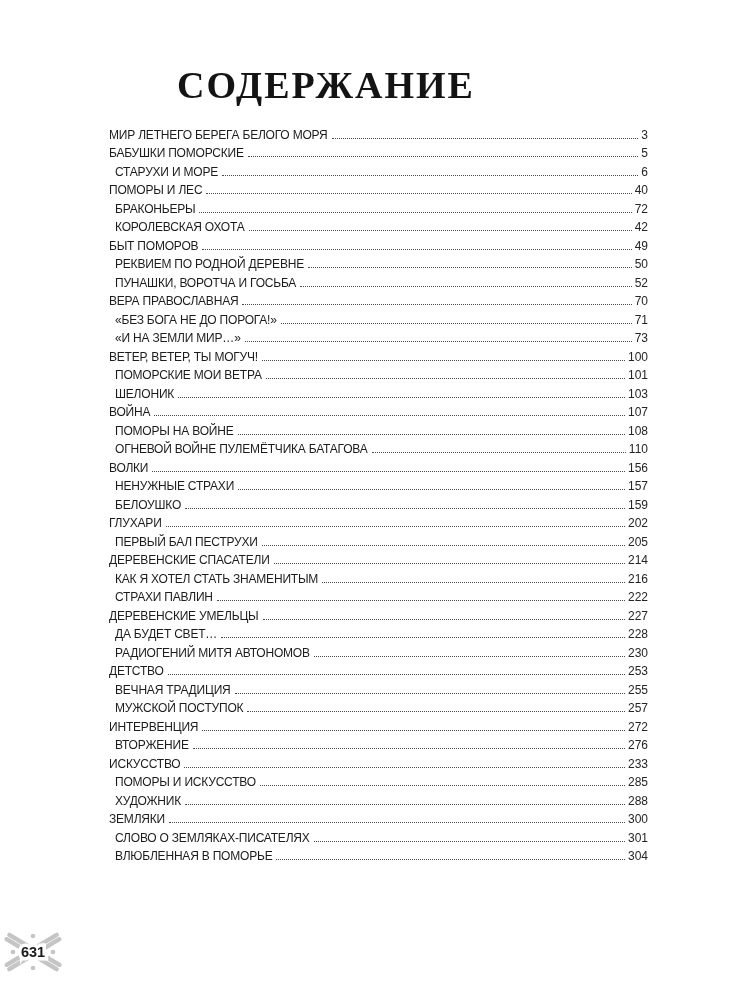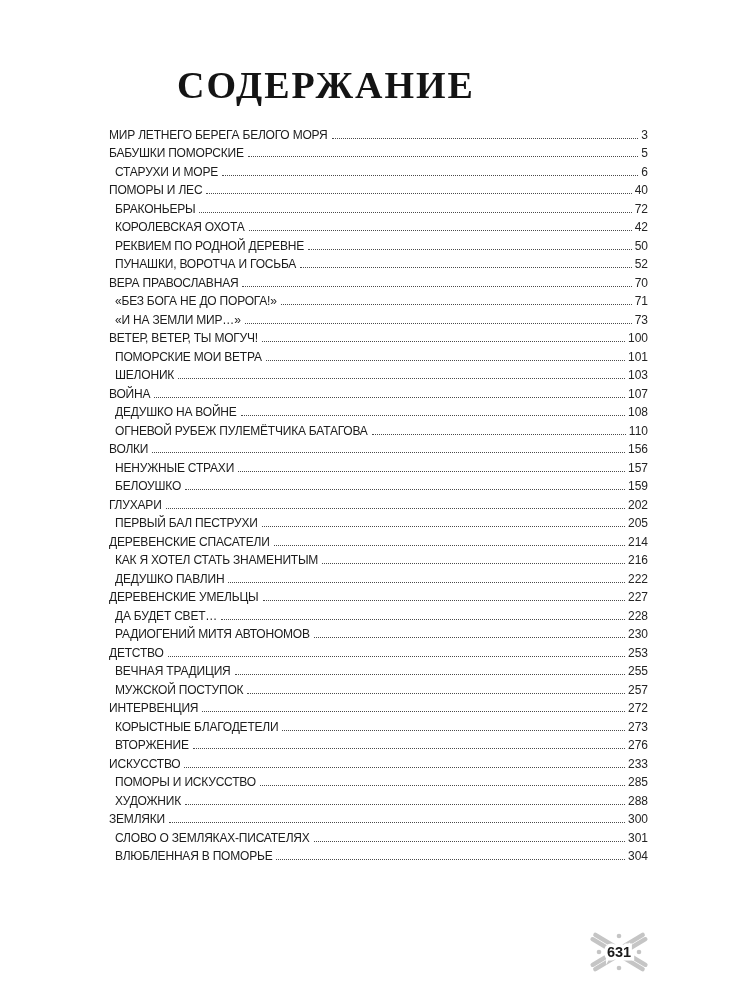--- a/index.html
+++ b/index.html
@@ -55,21 +55,21 @@
     white-space: nowrap;
     font-size: 12px;
     line-height: 14px;
     color: #242424;
   }
   .footer {
     position: absolute;
     left: 0; right: 0;
     top: 929px;
     display: flex;
-    justify-content: flex-end;
+    justify-content: flex-start;
   }
 </style>
 </head>
 <body>
 
 <div class="page">
 
   <h1 class="title">СОДЕРЖАНИЕ</h1>
 
   <div class="toc">
@@ -96,20 +96,25 @@
       <div class="row level1">
         <span class="label">БРАКОНЬЕРЫ</span>
         <div class="leader"></div>
         <span class="pagenum">72</span>
       </div>
       <div class="row level1">
         <span class="label">КОРОЛЕВСКАЯ ОХОТА</span>
         <div class="leader"></div>
         <span class="pagenum">42</span>
       </div>
+      <div class="row level0">
+        <span class="label">БЫТ ПОМОРОВ</span>
+        <div class="leader"></div>
+        <span class="pagenum">49</span>
+      </div>
       <div class="row level1">
         <span class="label">РЕКВИЕМ ПО РОДНОЙ ДЕРЕВНЕ</span>
         <div class="leader"></div>
         <span class="pagenum">50</span>
       </div>
       <div class="row level1">
         <span class="label">ПУНАШКИ, ВОРОТЧА И ГОСЬБА</span>
         <div class="leader"></div>
         <span class="pagenum">52</span>
       </div>
@@ -142,26 +147,26 @@
         <span class="label">ШЕЛОНИК</span>
         <div class="leader"></div>
         <span class="pagenum">103</span>
       </div>
       <div class="row level0">
         <span class="label">ВОЙНА</span>
         <div class="leader"></div>
         <span class="pagenum">107</span>
       </div>
       <div class="row level1">
-        <span class="label">ДЕДУШКО НА ВОЙНЕ</span>
+        <span class="label">ПОМОРЫ НА ВОЙНЕ</span>
         <div class="leader"></div>
         <span class="pagenum">108</span>
       </div>
       <div class="row level1">
-        <span class="label">ОГНЕВОЙ РУБЕЖ ПУЛЕМЁТЧИКА БАТАГОВА</span>
+        <span class="label">ОГНЕВОЙ ВОЙНЕ ПУЛЕМЁТЧИКА БАТАГОВА</span>
         <div class="leader"></div>
         <span class="pagenum">110</span>
       </div>
       <div class="row level0">
         <span class="label">ВОЛКИ</span>
         <div class="leader"></div>
         <span class="pagenum">156</span>
       </div>
       <div class="row level1">
         <span class="label">НЕНУЖНЫЕ СТРАХИ</span>
@@ -187,21 +192,21 @@
         <span class="label">ДЕРЕВЕНСКИЕ СПАСАТЕЛИ</span>
         <div class="leader"></div>
         <span class="pagenum">214</span>
       </div>
       <div class="row level1">
         <span class="label">КАК Я ХОТЕЛ СТАТЬ ЗНАМЕНИТЫМ</span>
         <div class="leader"></div>
         <span class="pagenum">216</span>
       </div>
       <div class="row level1">
-        <span class="label">ДЕДУШКО ПАВЛИН</span>
+        <span class="label">СТРАХИ ПАВЛИН</span>
         <div class="leader"></div>
         <span class="pagenum">222</span>
       </div>
       <div class="row level0">
         <span class="label">ДЕРЕВЕНСКИЕ УМЕЛЬЦЫ</span>
         <div class="leader"></div>
         <span class="pagenum">227</span>
       </div>
       <div class="row level1">
         <span class="label">ДА БУДЕТ СВЕТ…</span>
@@ -225,25 +230,20 @@
       </div>
       <div class="row level1">
         <span class="label">МУЖСКОЙ ПОСТУПОК</span>
         <div class="leader"></div>
         <span class="pagenum">257</span>
       </div>
       <div class="row level0">
         <span class="label">ИНТЕРВЕНЦИЯ</span>
         <div class="leader"></div>
         <span class="pagenum">272</span>
-      </div>
-      <div class="row level1">
-        <span class="label">КОРЫСТНЫЕ БЛАГОДЕТЕЛИ</span>
-        <div class="leader"></div>
-        <span class="pagenum">273</span>
       </div>
       <div class="row level1">
         <span class="label">ВТОРЖЕНИЕ</span>
         <div class="leader"></div>
         <span class="pagenum">276</span>
       </div>
       <div class="row level0">
         <span class="label">ИСКУССТВО</span>
         <div class="leader"></div>
         <span class="pagenum">233</span>

